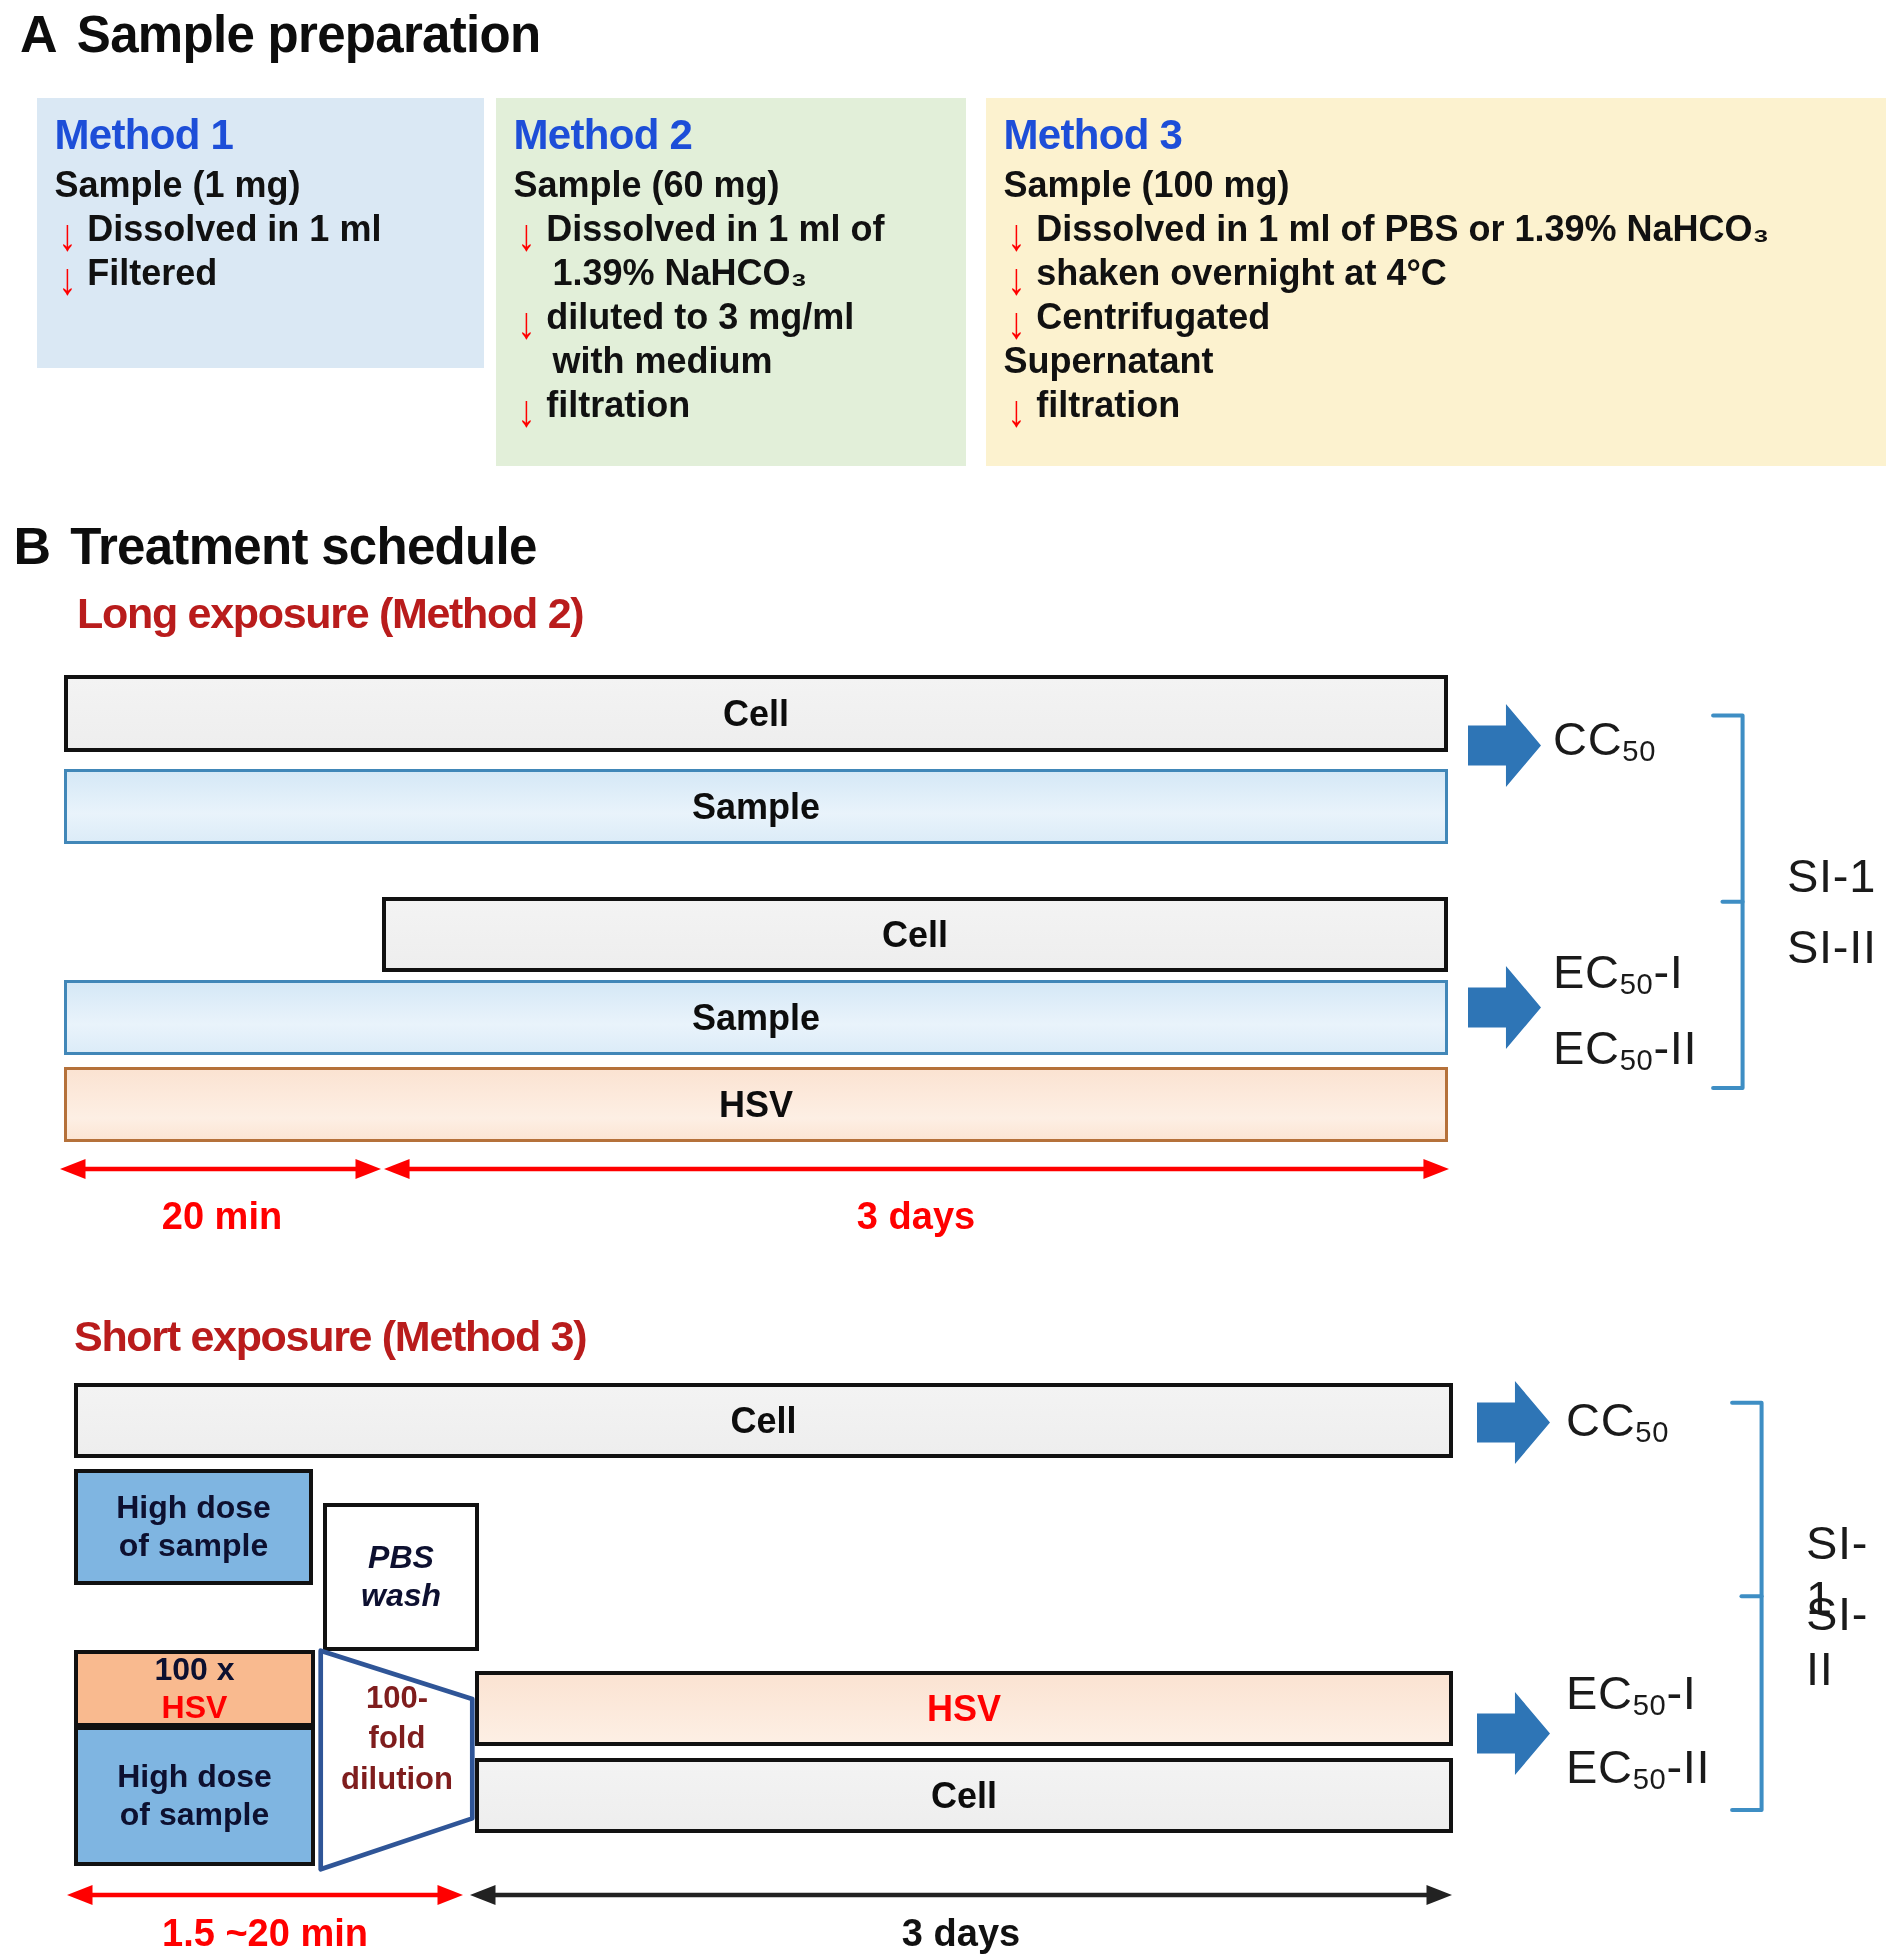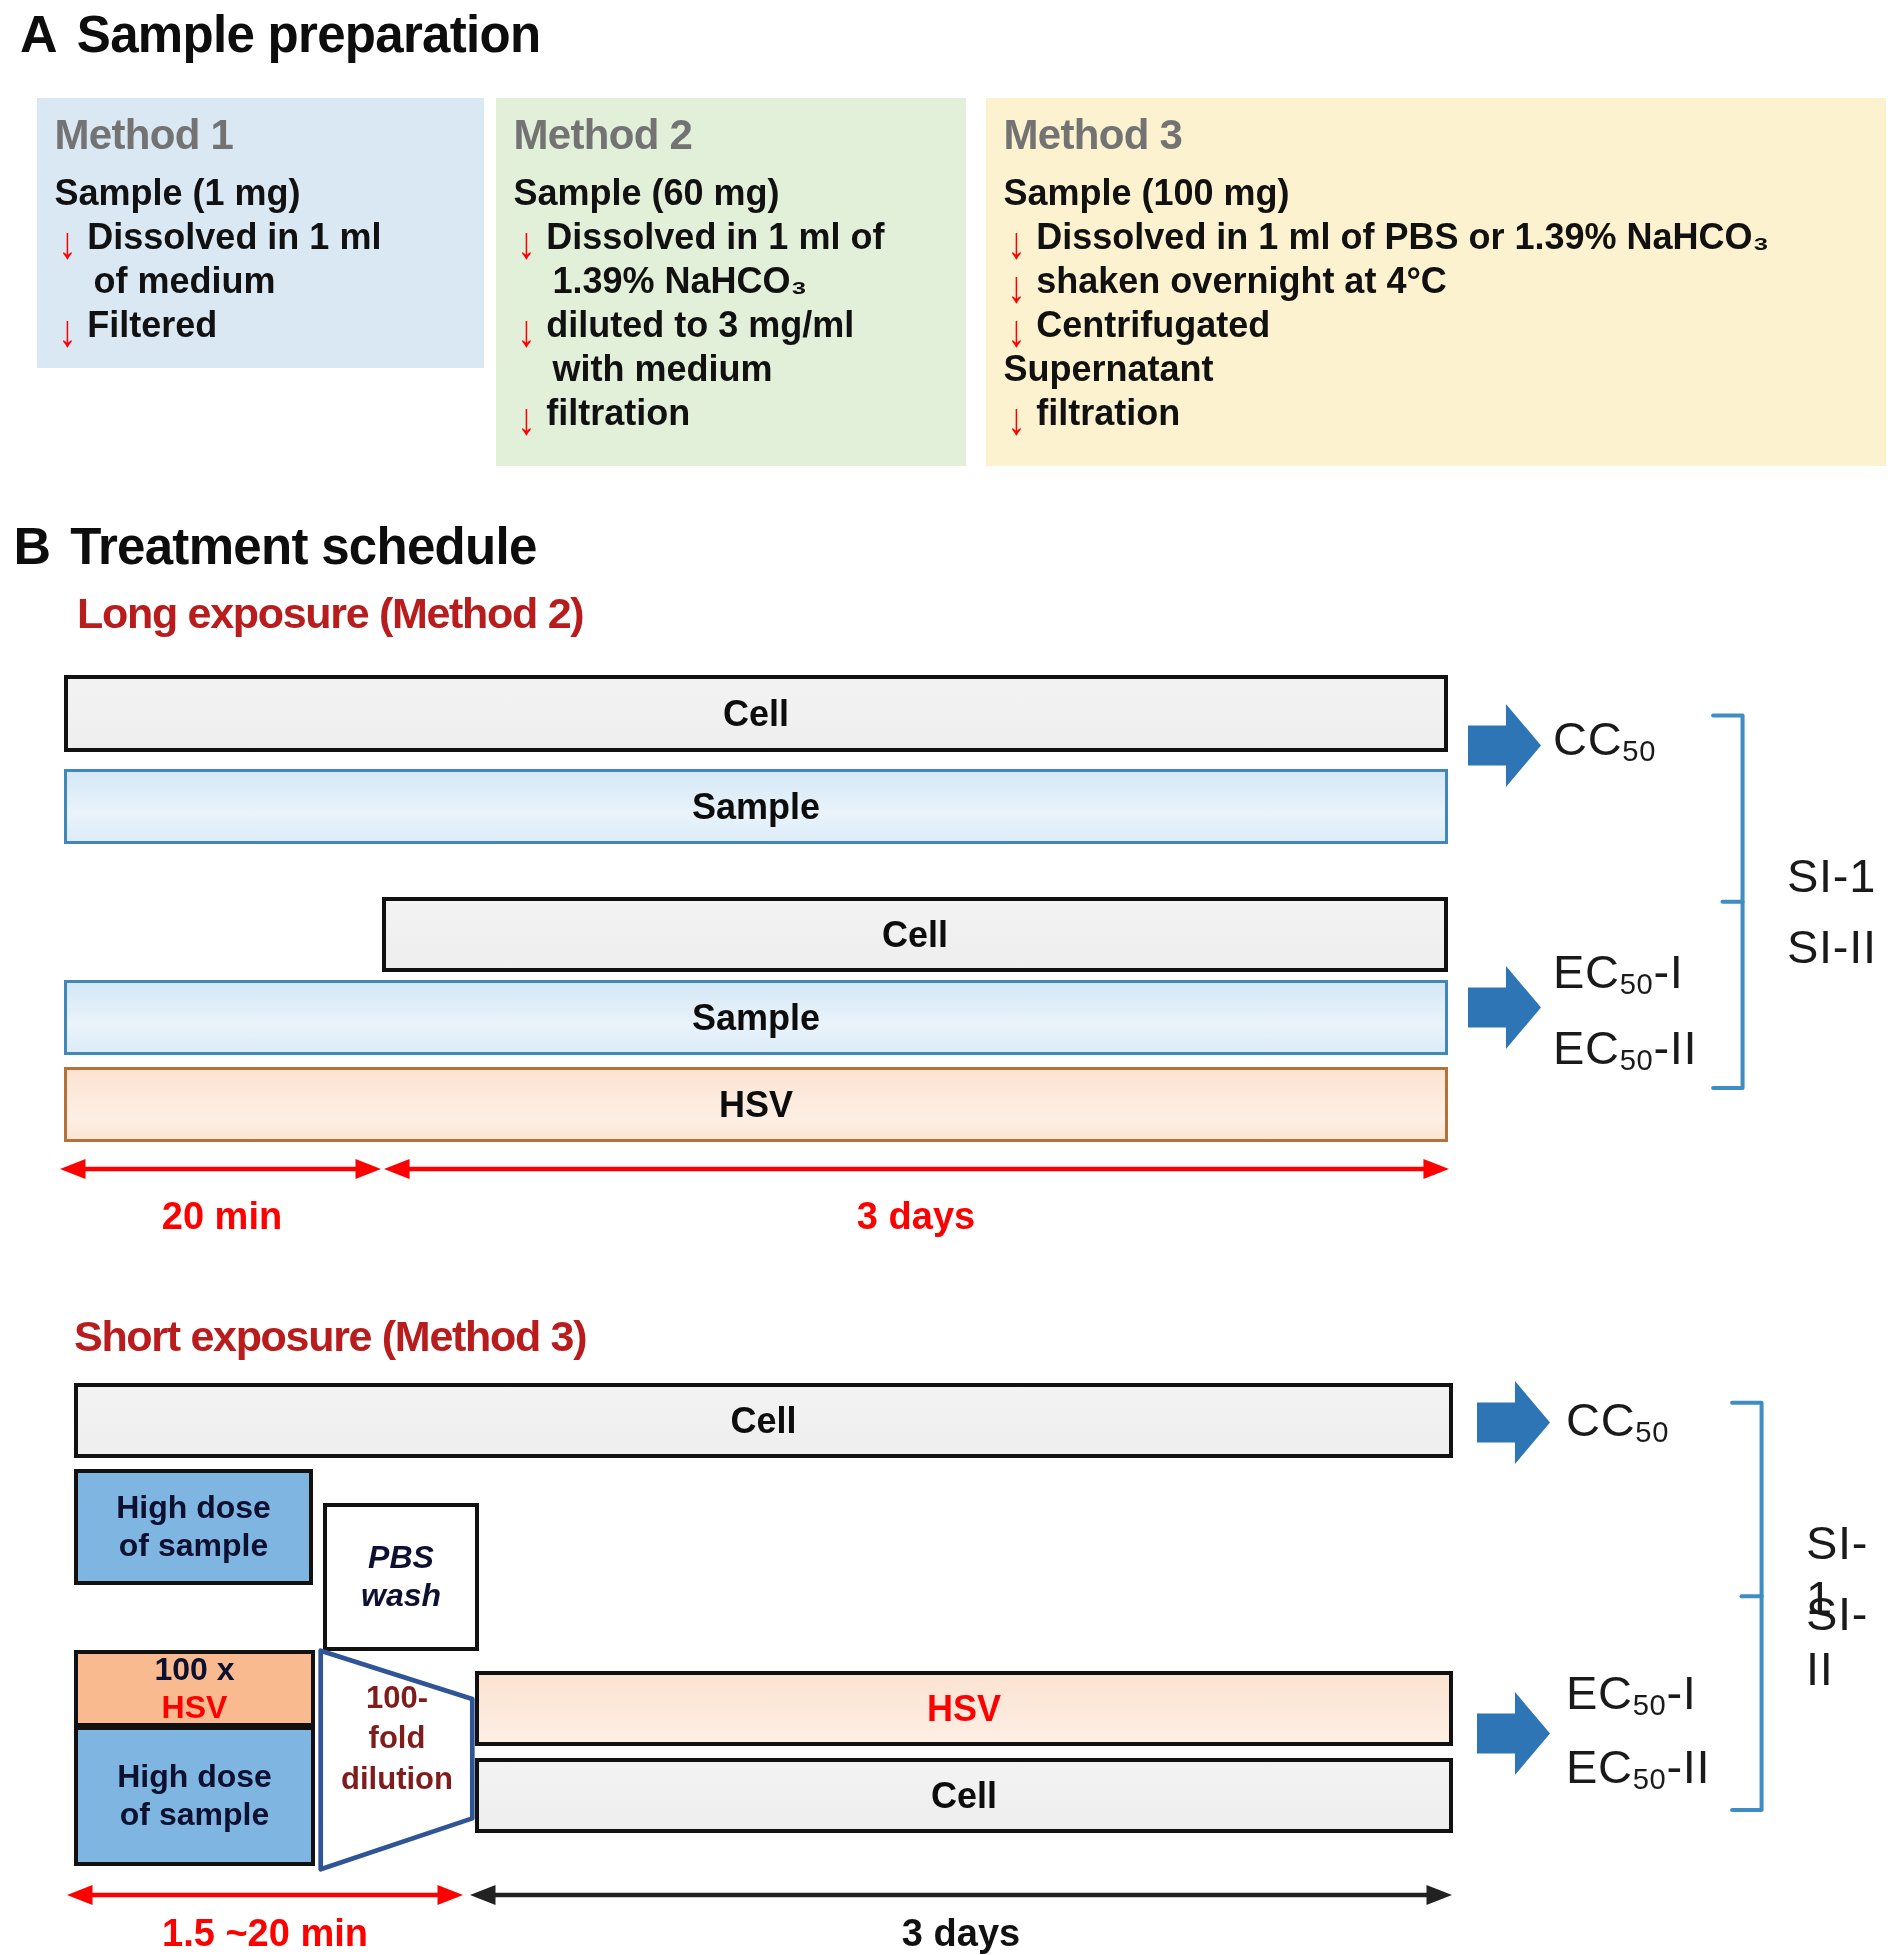--- a/index.html
+++ b/index.html
@@ -6,21 +6,21 @@
   .page{
     position:relative;width:1894px;height:1955px;background:#ffffff;overflow:hidden;
     font-family:"Liberation Sans","DejaVu Sans",sans-serif;color:#111111;
   }
   .abs{position:absolute;}
   
   .sec-title{position:absolute;display:flex;align-items:baseline;gap:20px;font-weight:bold;font-size:51px;color:#0d0d0d;letter-spacing:-0.7px;}
   .sec-letter{font-size:52px;}
   
   .method{position:absolute;box-sizing:border-box;padding:13.4px 17.5px;}
-  .mtitle{font-size:42px;font-weight:bold;color:#737373;margin-bottom:12px;letter-spacing:-0.7px;}
+  .mtitle{font-size:42px;font-weight:bold;color:#1d4ed8;margin-bottom:4px;letter-spacing:-0.7px;}
   .mrow{display:flex;align-items:center;font-size:36px;font-weight:bold;line-height:1.22;color:#111;}
   .mrow.cont{padding-left:39px;}
   .stepArrow{color:#FF0000;margin:0 10.8px 0 4px;display:inline-block;transform:scaleY(1.25);transform-origin:top;}
   
   .sub-heading{position:absolute;font-size:43px;font-weight:bold;color:#b91c1c;letter-spacing:-1.3px;}
   
   .hbar{position:absolute;box-sizing:border-box;display:flex;align-items:center;justify-content:center;
         font-size:36px;font-weight:bold;color:#0d0d0d;}
   .bar-cell{background:linear-gradient(180deg,#F3F3F3,#EEEEEE);border:4px solid #111111;}
   .bar-sample{background:linear-gradient(180deg,#D5E8F6 0%,#E9F3FB 60%,#DCECF8 100%);border:3.4px solid #4187B8;}
@@ -56,23 +56,20 @@
   <div class="method" style="left:37px;top:98px;width:447px;height:270px;background:#DAE8F4;">
     <div class="mtitle">Method 1</div>
     <div>
         <div class="mrow">
           <span class="stepText">Sample (1 mg)</span>
         </div>
         <div class="mrow">
           <span class="stepArrow">↓</span>
           <span class="stepText">Dissolved in 1 ml</span>
         </div>
-        <div class="mrow cont">
-          <span class="stepText">of  medium</span>
-        </div>
         <div class="mrow">
           <span class="stepArrow">↓</span>
           <span class="stepText">Filtered</span>
         </div>
       </div>
   </div>
 
   <div class="method" style="left:496px;top:98px;width:470px;height:368px;background:#E2EFD9;">
     <div class="mtitle">Method 2</div>
     <div>

